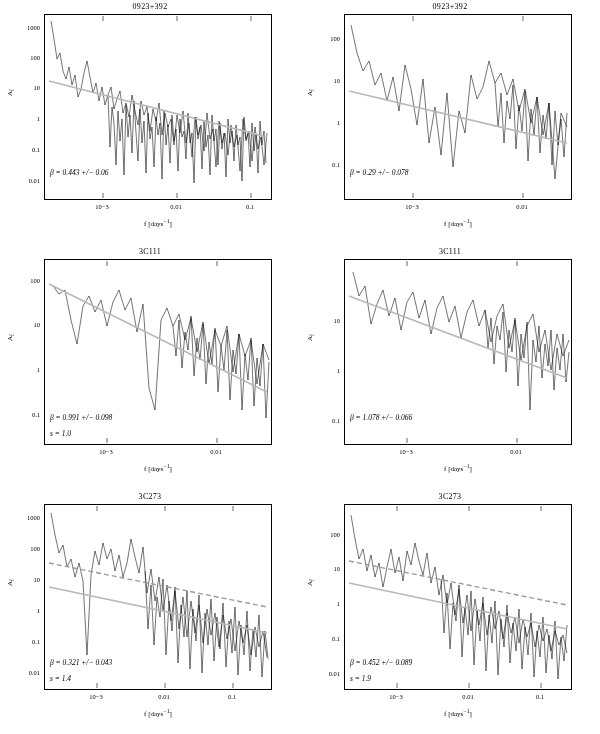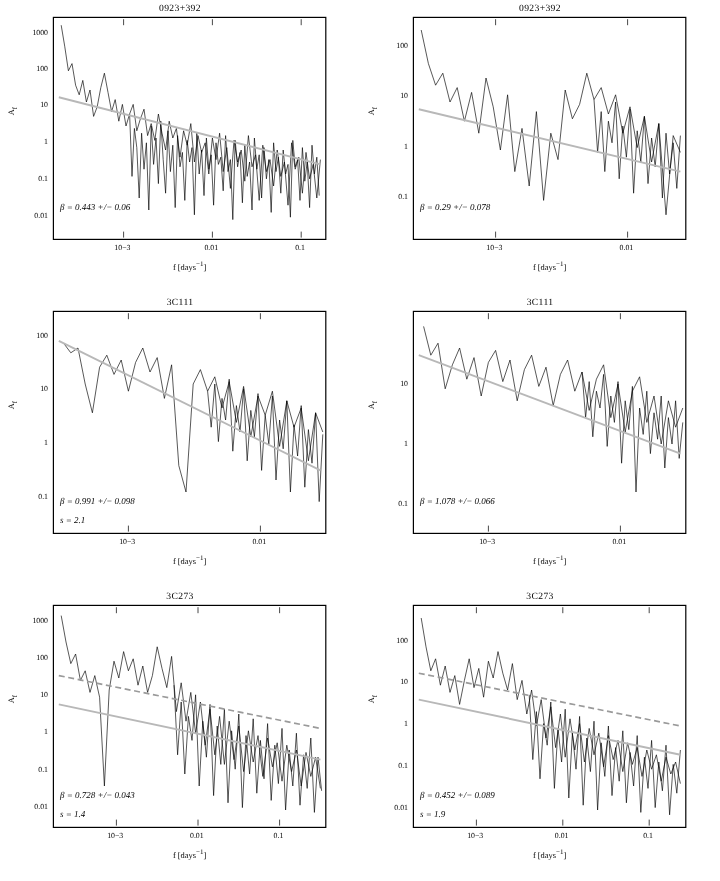--- a/index.html
+++ b/index.html
@@ -175,21 +175,21 @@
           <line class="tickmark" x1="62" y1="178" x2="62" y2="183"></line>
           <line class="tickmark" x1="172" y1="178" x2="172" y2="183"></line>
           <line class="tickmark" x1="62" y1="1" x2="62" y2="6"></line>
           <line class="tickmark" x1="172" y1="1" x2="172" y2="6"></line>
         </g>
       </svg>
     </div>
     <div class="xtick" style="left:86px;">10−3</div>
     <div class="xtick" style="left:196px;">0.01</div>
     <div class="annot b">β = 0.991 +/− 0.098</div>
-    <div class="annot s">s = 2.1</div>
+    <div class="annot s">s = 1.0</div>
     <div class="xlabel">f [days<sup>−1</sup>]</div>
   </div>
 
   <div class="panel">
     <div class="panel-title">3C111</div>
     <div class="ylabel">A<sub>f</sub></div>
     <div class="ytick" style="top:72px;">10</div>
     <div class="ytick" style="top:122px;">1</div>
     <div class="ytick" style="top:172px;">0.1</div>
     <div class="plotbox">
@@ -232,21 +232,21 @@
           <line class="tickmark" x1="188" y1="178" x2="188" y2="183"></line>
           <line class="tickmark" x1="52" y1="1" x2="52" y2="6"></line>
           <line class="tickmark" x1="120" y1="1" x2="120" y2="6"></line>
           <line class="tickmark" x1="188" y1="1" x2="188" y2="6"></line>
         </g>
       </svg>
     </div>
     <div class="xtick" style="left:76px;">10−3</div>
     <div class="xtick" style="left:144px;">0.01</div>
     <div class="xtick" style="left:212px;">0.1</div>
-    <div class="annot b">β = 0.728 +/− 0.043</div>
+    <div class="annot b">β = 0.321 +/− 0.043</div>
     <div class="annot s">s = 1.4</div>
     <div class="xlabel">f [days<sup>−1</sup>]</div>
   </div>
 
   <div class="panel">
     <div class="panel-title">3C273</div>
     <div class="ylabel">A<sub>f</sub></div>
     <div class="ytick" style="top:41px;">100</div>
     <div class="ytick" style="top:75px;">10</div>
     <div class="ytick" style="top:110px;">1</div>

